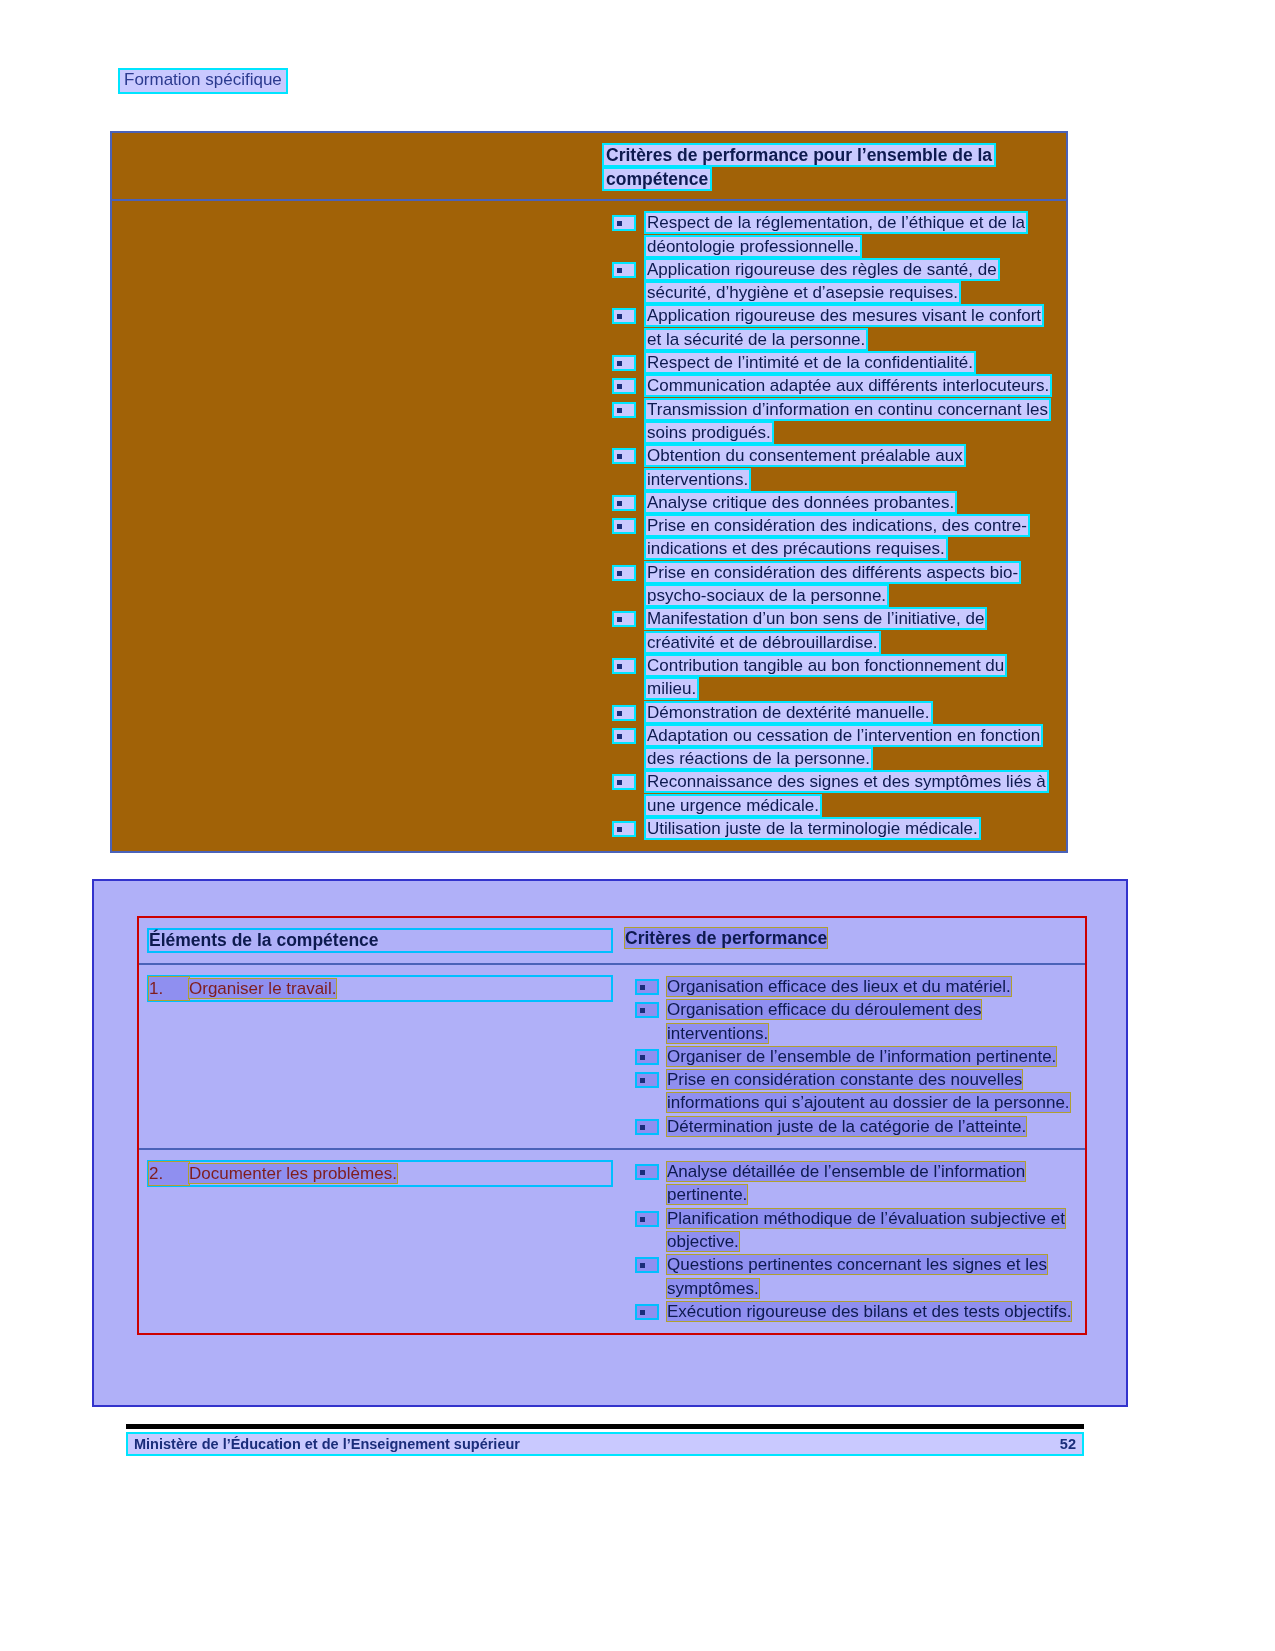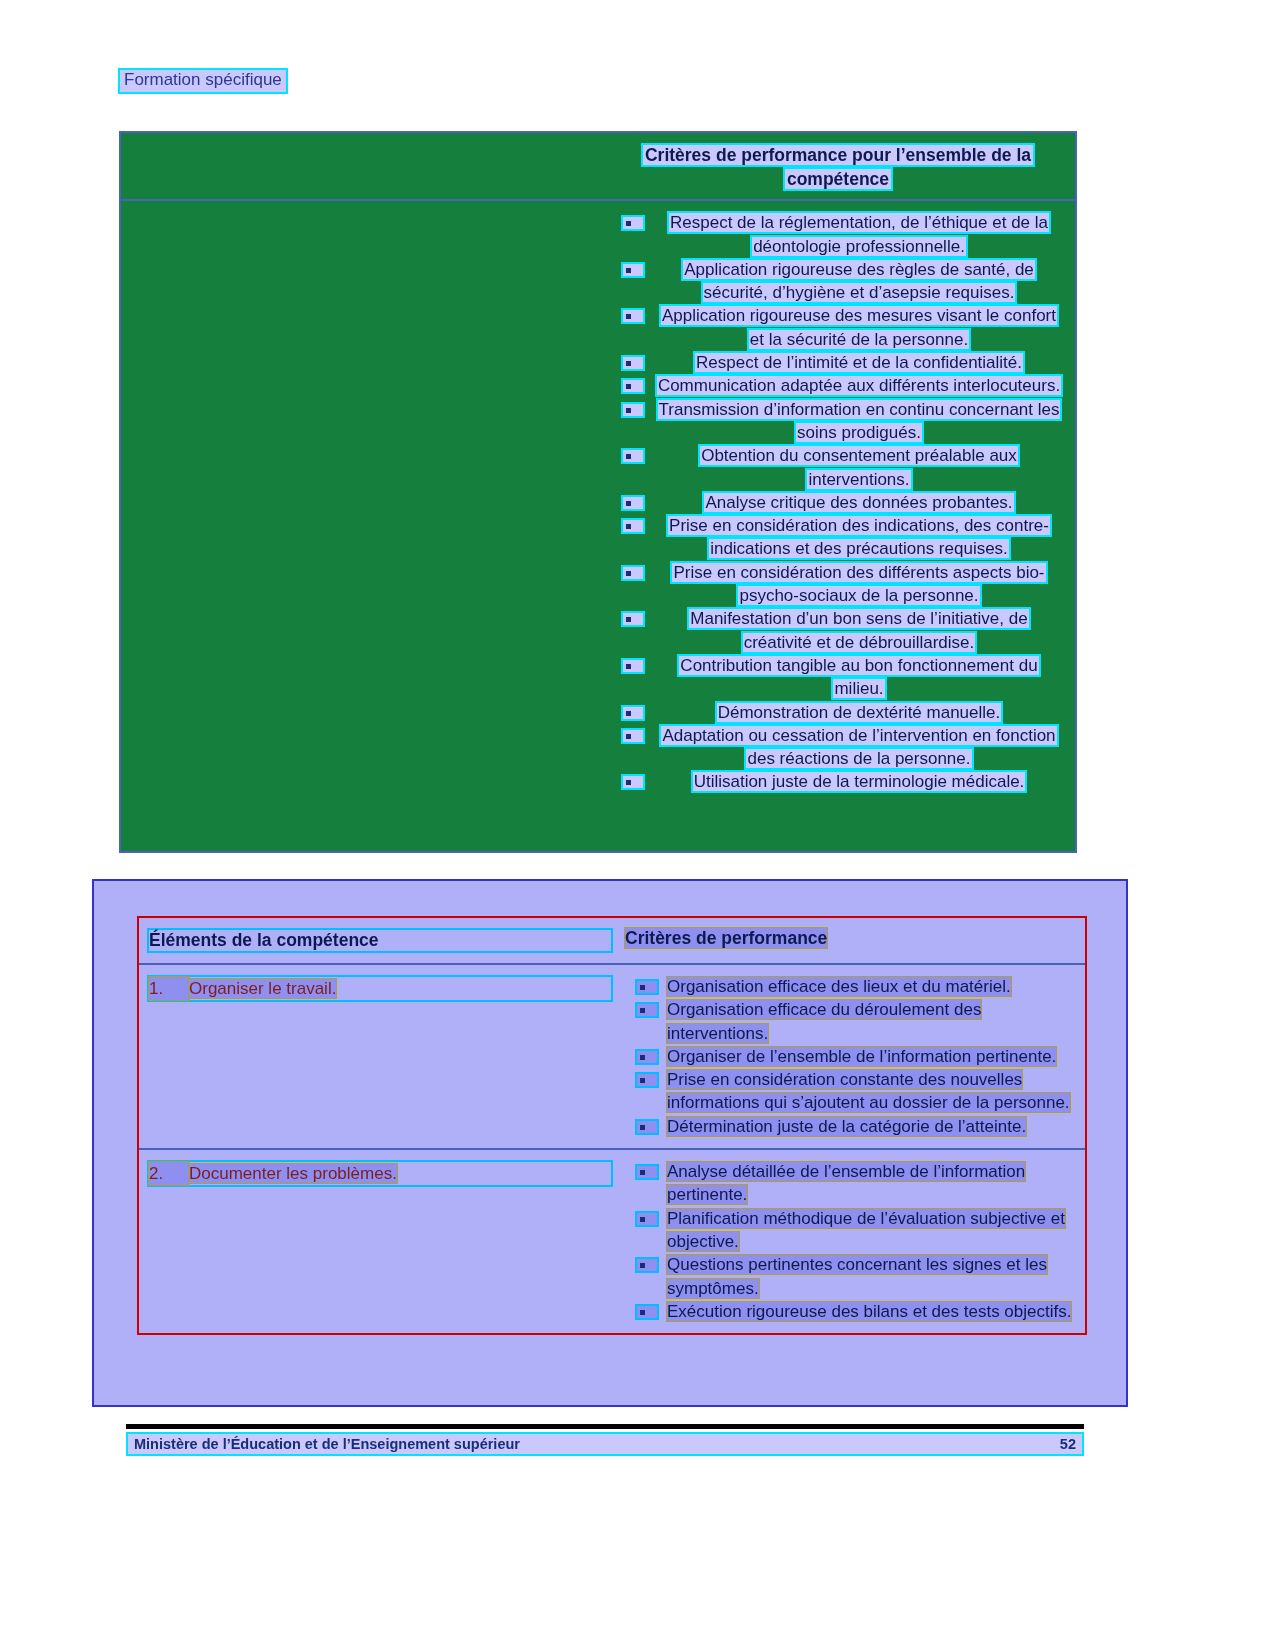--- a/index.html
+++ b/index.html
@@ -33,27 +33,26 @@
     background: #c9c9ff;
     border: 2px solid #00e5ff;
     padding: 1px 4px 2px 4px;
     line-height: 1.1;
     white-space: nowrap;
   }
 
   
   .table-top {
     position: absolute;
-    left: 119px;
+    left: 110px;
     top: 131px;
     width: 958px;
     border: 2px solid #4a62b8;
     box-sizing: border-box;
-    background: #15803d;
-    text-align: center;
+    background: #a16207;
   }
   .table-top .hdr-row {
     display: flex;
     border-bottom: 2px solid #4a62b8;
     min-height: 62px;
   }
   .table-top .col-left {
     width: 480px;
     flex: 0 0 480px;
     box-sizing: border-box;
@@ -280,21 +279,21 @@
             <li><span class="bullet"></span><span class="txt">Communication adaptée aux différents interlocuteurs.</span></li>
             <li><span class="bullet"></span><span class="txt">Transmission d’information en continu concernant les soins prodigués.</span></li>
             <li><span class="bullet"></span><span class="txt">Obtention du consentement préalable aux interventions.</span></li>
             <li><span class="bullet"></span><span class="txt">Analyse critique des données probantes.</span></li>
             <li><span class="bullet"></span><span class="txt">Prise en considération des indications, des contre-indications et des précautions requises.</span></li>
             <li><span class="bullet"></span><span class="txt">Prise en considération des différents aspects bio-psycho-sociaux de la personne.</span></li>
             <li><span class="bullet"></span><span class="txt">Manifestation d’un bon sens de l’initiative, de créativité et de débrouillardise.</span></li>
             <li><span class="bullet"></span><span class="txt">Contribution tangible au bon fonctionnement du milieu.</span></li>
             <li><span class="bullet"></span><span class="txt">Démonstration de dextérité manuelle.</span></li>
             <li><span class="bullet"></span><span class="txt">Adaptation ou cessation de l’intervention en fonction des réactions de la personne.</span></li>
-            <li><span class="bullet"></span></li>
+            <li><span class="bullet"></span><span class="txt">Reconnaissance des signes et des symptômes liés à une urgence médicale.</span></li>
             <li><span class="bullet"></span><span class="txt">Utilisation juste de la terminologie médicale.</span></li>
           </ul>
       </div>
     </div>
   </div>
 
   <div class="selection-region">
     <div class="table-bottom">
       <div class="row">
         <div class="c-left">

